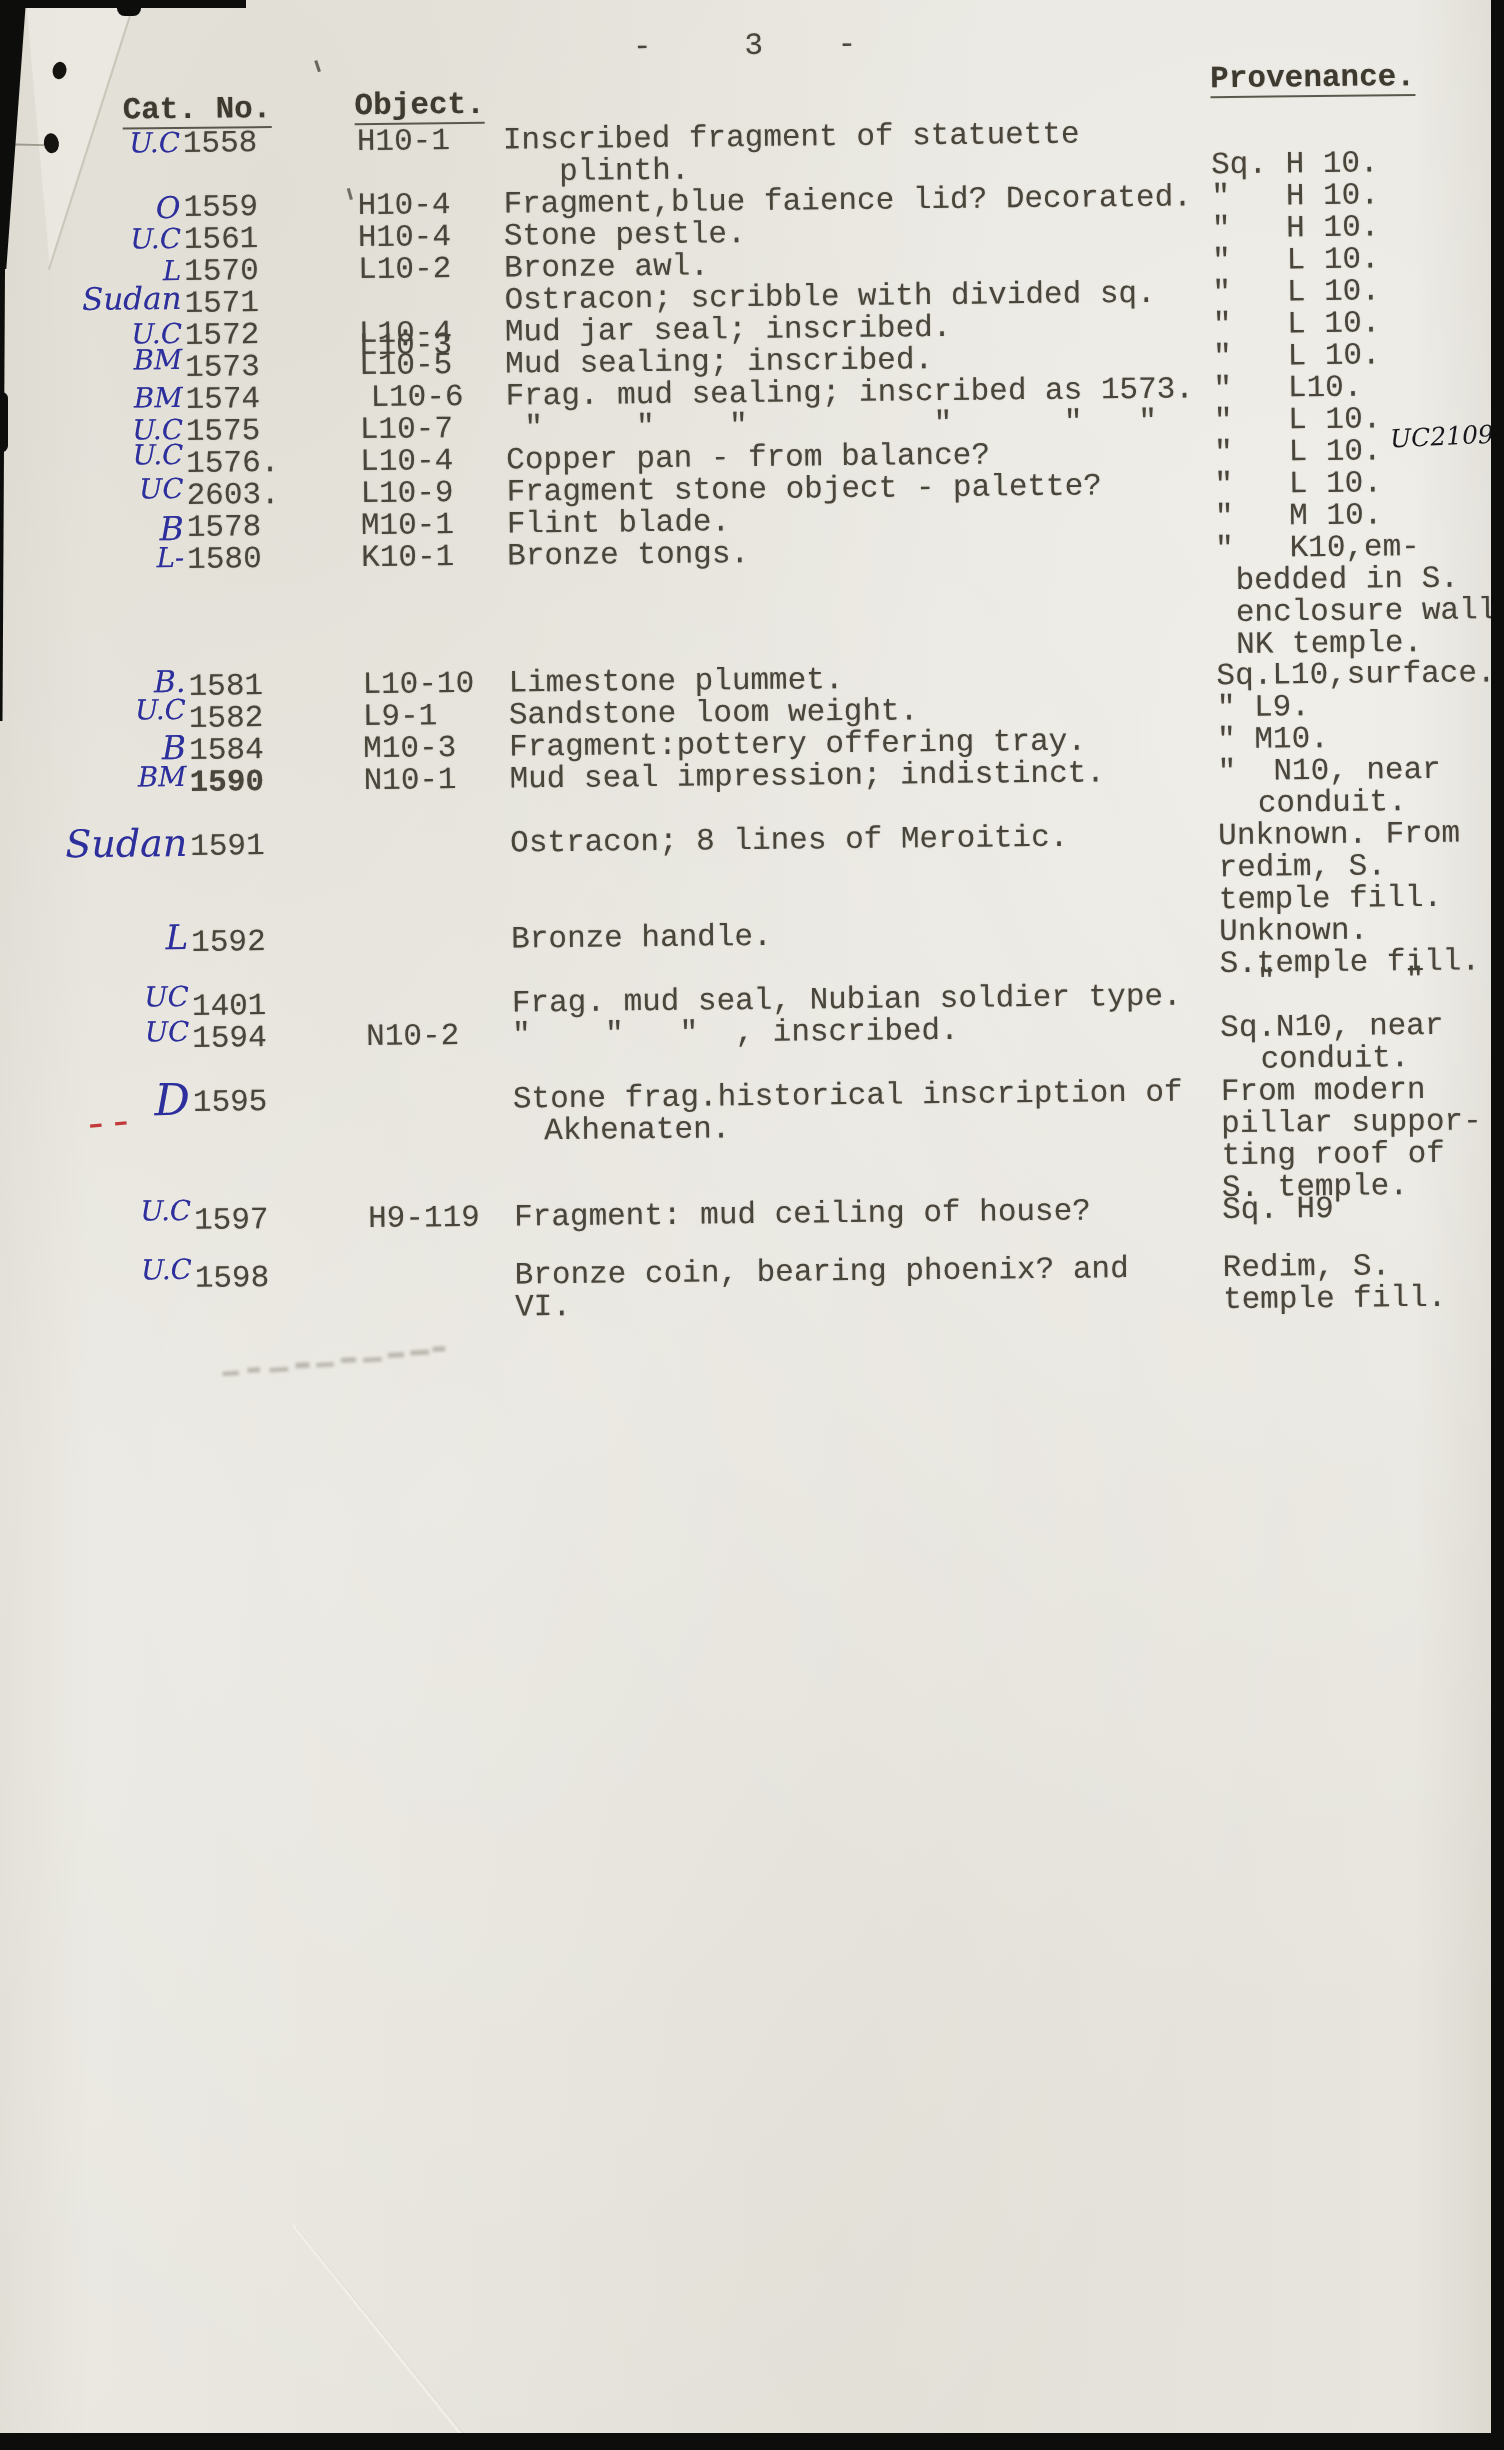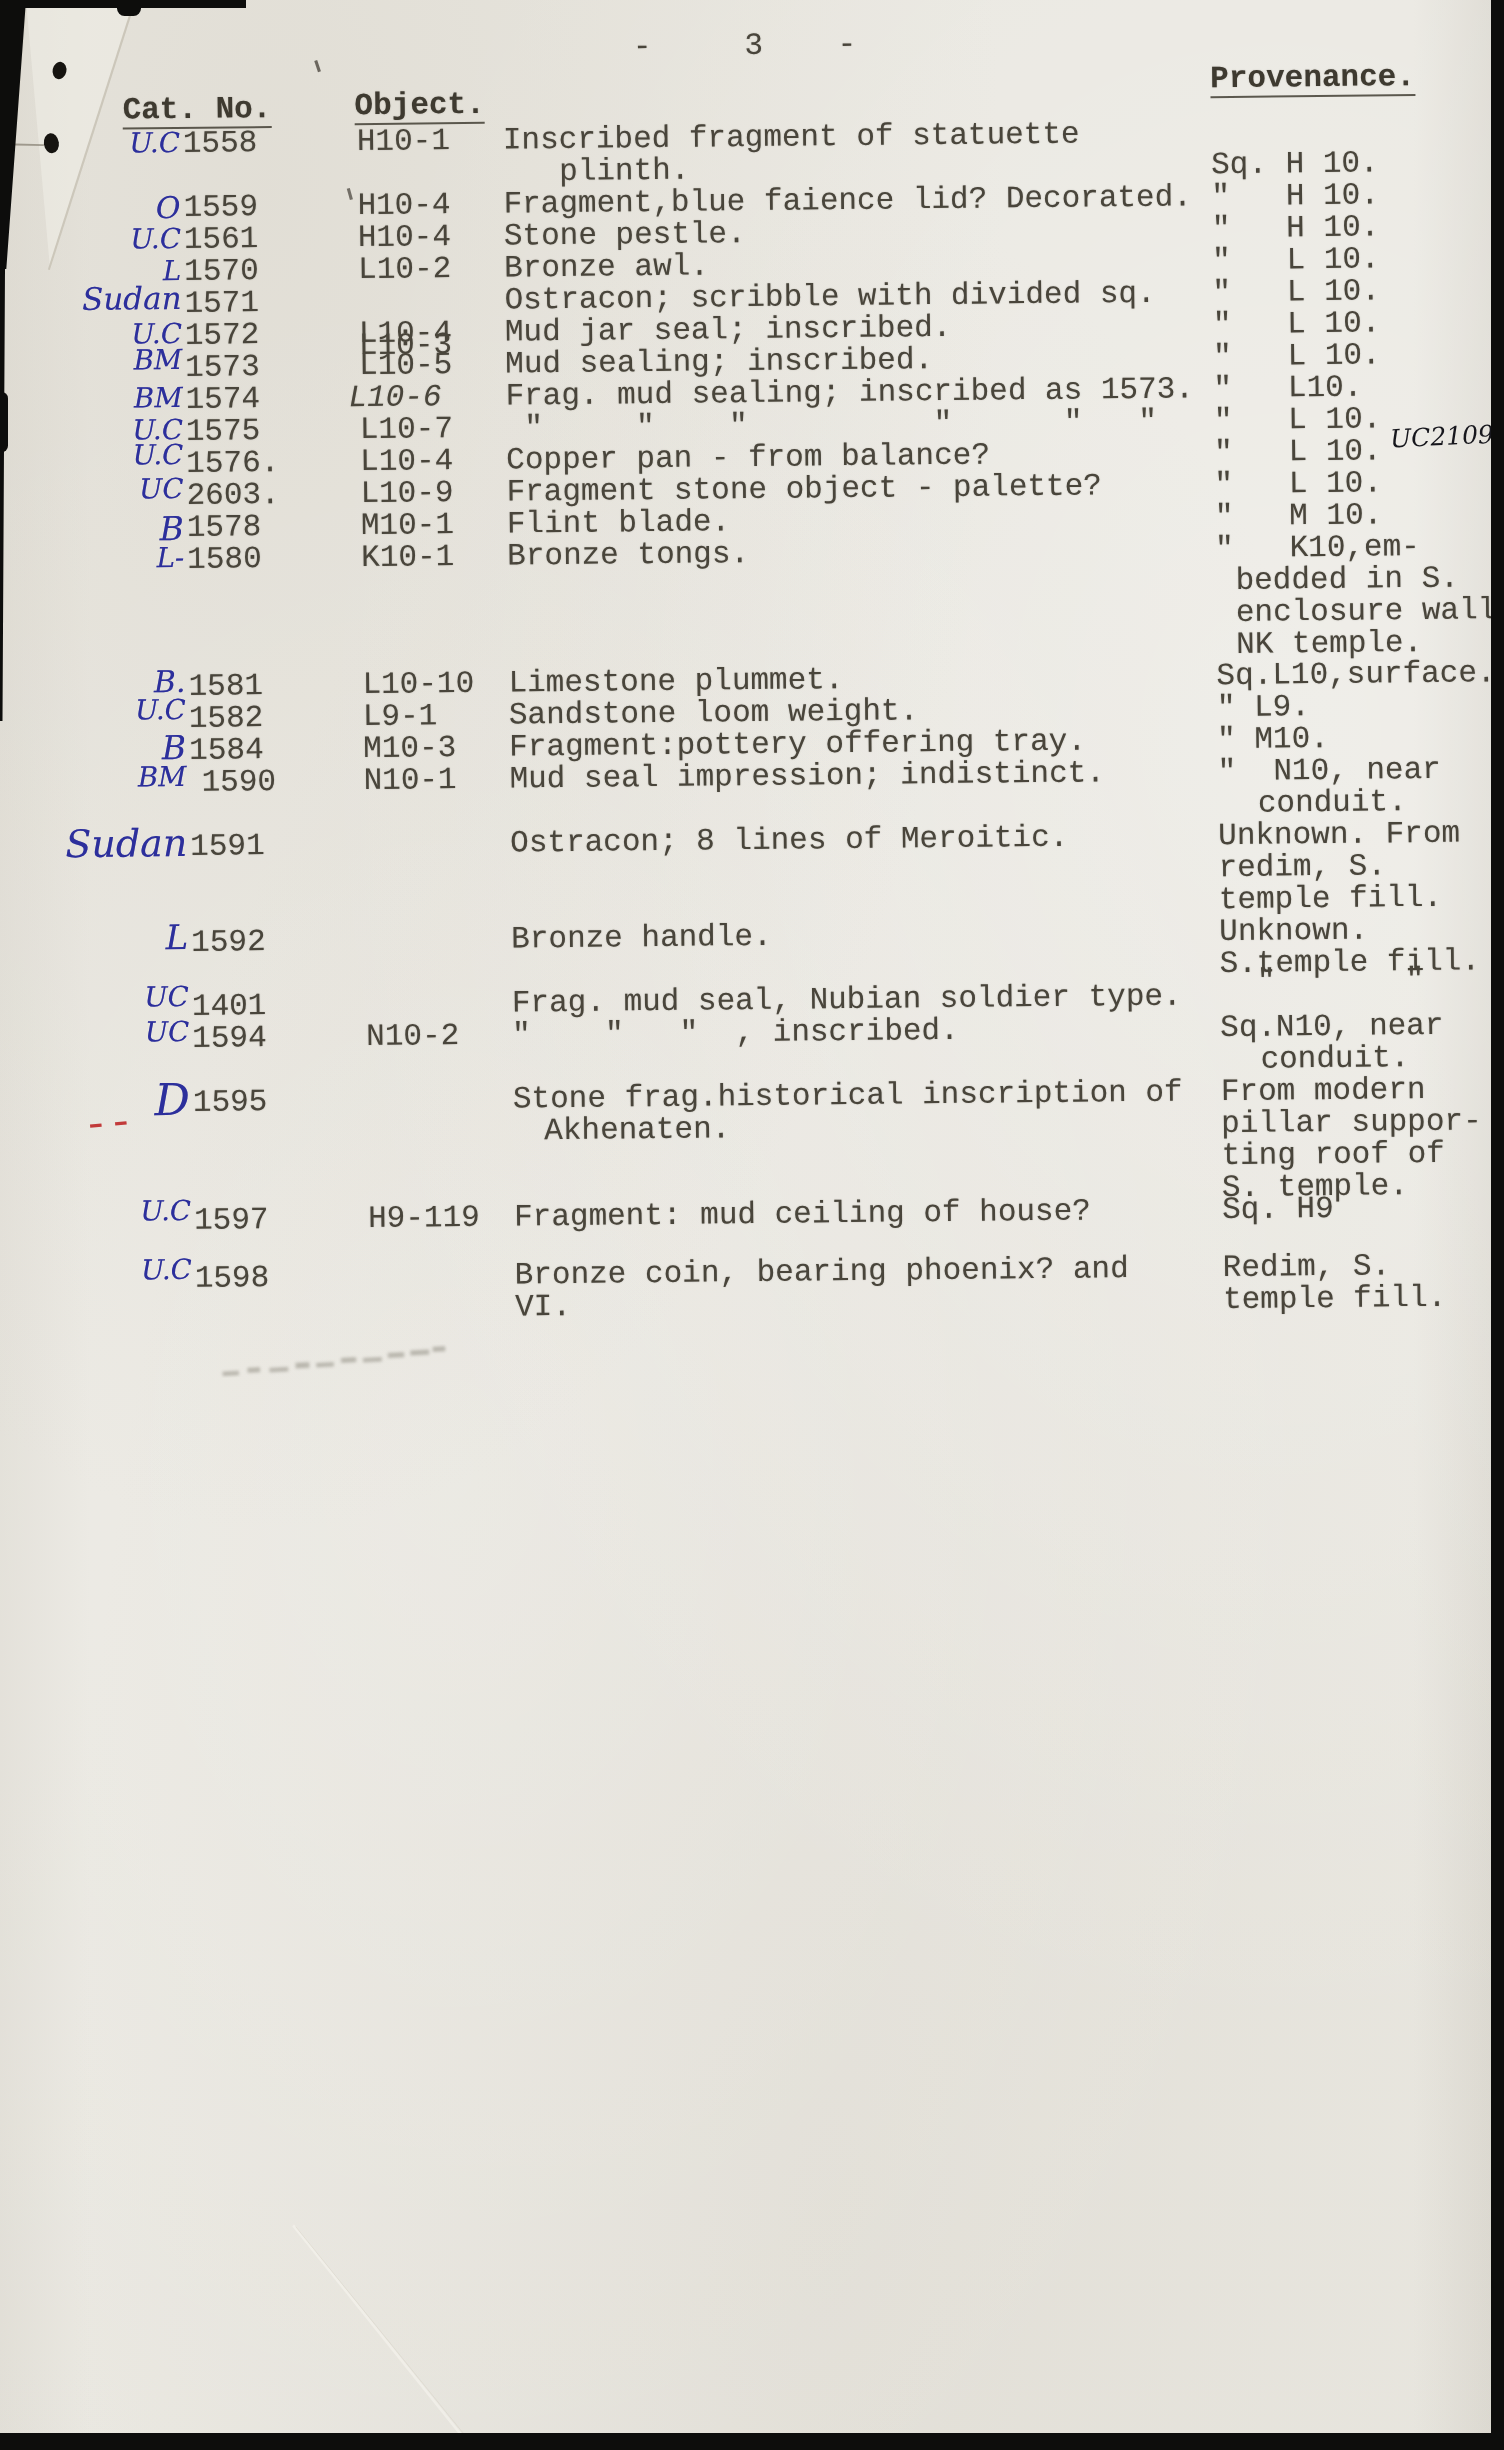--- a/index.html
+++ b/index.html
@@ -115,21 +115,21 @@
         <div>
           <div class="hw prefixbox" style="left: 25px; top: 337px; width: 160px; font-size: 27.6px;">BM</div>
           <div class="tw" style="left: 188px; top: 346px;">1573</div>
           <div class="tw" style="left: 362px; top: 346px;">L10-5</div>
           <div class="tw" style="left: 508px; top: 346px;">Mud sealing; inscribed.</div>
           <div class="tw" style="left: 1216px; top: 346px;">"   L 10.</div>
         </div>
         <div>
           <div class="hw prefixbox" style="left: 25px; top: 375px; width: 160px; font-size: 27.6px;">BM</div>
           <div class="tw" style="left: 188px; top: 378px;">1574</div>
-          <div class="tw" style="left: 351px; top: 378px; font-style: italic;">L10-6</div>
+          <div class="tw" style="left: 373px; top: 378px;">L10-6</div>
           <div class="tw" style="left: 508px; top: 378px;">Frag. mud sealing; inscribed as 1573.</div>
           <div class="tw" style="left: 1216px; top: 378px;">"   L10.</div>
         </div>
         <div>
           <div class="hw prefixbox" style="left: 25px; top: 407px; width: 160px; font-size: 27.6px;">U.C</div>
           <div class="tw" style="left: 188px; top: 410px;">1575</div>
           <div class="tw" style="left: 362px; top: 410px;">L10-7</div>
           <div class="tw" style="left: 508px; top: 410px;"> "     "    "          "      "   "</div>
           <div class="tw" style="left: 1216px; top: 410px;">"   L 10.</div>
         </div>
@@ -180,21 +180,21 @@
         </div>
         <div>
           <div class="hw prefixbox" style="left: 25px; top: 722px; width: 160px; font-size: 33px;">B</div>
           <div class="tw" style="left: 188px; top: 729px;">1584</div>
           <div class="tw" style="left: 362px; top: 729px;">M10-3</div>
           <div class="tw" style="left: 508px; top: 729px;">Fragment:pottery offering tray.</div>
           <div class="tw" style="left: 1216px; top: 729px;">" M10.</div>
         </div>
         <div>
           <div class="hw prefixbox" style="left: 25px; top: 754px; width: 160px; font-size: 27.6px;">BM</div>
-          <div class="tw" style="left: 200px; top: 761px;">1590</div>
+          <div class="tw" style="left: 188px; top: 761px; font-weight: bold;">1590</div>
           <div class="tw" style="left: 362px; top: 761px;">N10-1</div>
           <div class="tw" style="left: 508px; top: 761px;">Mud seal impression; indistinct.</div>
           <div class="tw" style="left: 1216px; top: 761px;">"  N10, near</div>
           <div class="tw" style="left: 1256px; top: 793px;">conduit.</div>
         </div>
         <div>
           <div class="hw prefixbox" style="left: 25px; top: 815px; width: 160px; font-size: 38px;">Sudan</div>
           <div class="tw" style="left: 188px; top: 825px;">1591</div>
           <div class="tw" style="left: 508px; top: 825px;">Ostracon; 8 lines of Meroitic.</div>
           <div class="tw" style="left: 1216px; top: 825px;">Unknown. From</div>

